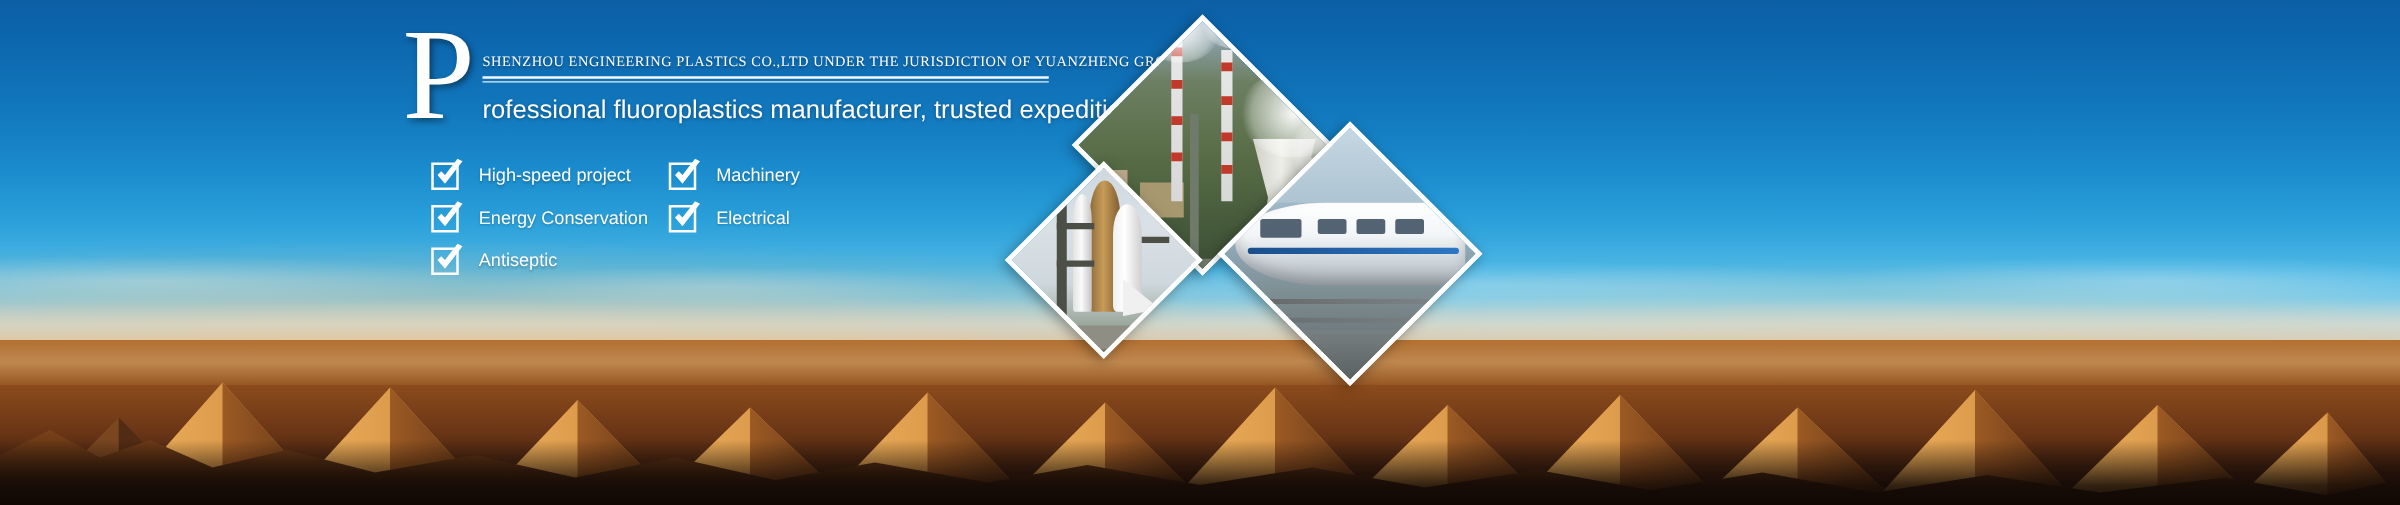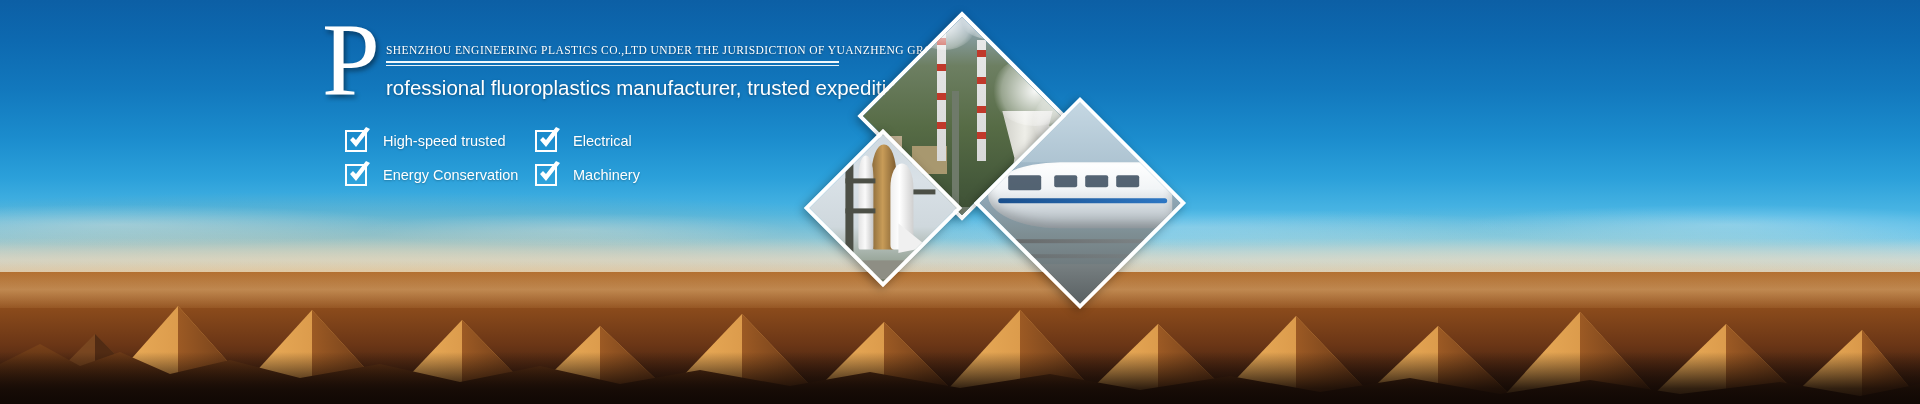--- a/index.html
+++ b/index.html
@@ -320,53 +320,61 @@
 
   <div class="checklist">
 
     <div class="col col-left">
       <div class="check-row">
         <span class="cbox">
           <svg viewBox="0 0 30 30">
             <path d="M6 16 L12 23 L26 5 L22 3 L12 16 L9 13 Z" fill="#ffffff"></path>
           </svg>
         </span>
-        <span class="check-label">High-speed trusted</span>
+        <span class="check-label">High-speed project</span>
       </div>
 
       <div class="check-row">
         <span class="cbox">
           <svg viewBox="0 0 30 30">
             <path d="M6 16 L12 23 L26 5 L22 3 L12 16 L9 13 Z" fill="#ffffff"></path>
           </svg>
         </span>
         <span class="check-label">Energy Conservation</span>
       </div>
 
 
+      <div class="check-row">
+        <span class="cbox">
+          <svg viewBox="0 0 30 30">
+            <path d="M6 16 L12 23 L26 5 L22 3 L12 16 L9 13 Z" fill="#ffffff"></path>
+          </svg>
+        </span>
+        <span class="check-label">Antiseptic</span>
+      </div>
     </div>
 
     <div class="col col-right">
+
+      <div class="check-row">
+        <span class="cbox">
+          <svg viewBox="0 0 30 30">
+            <path d="M6 16 L12 23 L26 5 L22 3 L12 16 L9 13 Z" fill="#ffffff"></path>
+          </svg>
+        </span>
+        <span class="check-label">Machinery</span>
+      </div>
 
       <div class="check-row">
         <span class="cbox">
           <svg viewBox="0 0 30 30">
             <path d="M6 16 L12 23 L26 5 L22 3 L12 16 L9 13 Z" fill="#ffffff"></path>
           </svg>
         </span>
         <span class="check-label">Electrical</span>
-      </div>
-
-      <div class="check-row">
-        <span class="cbox">
-          <svg viewBox="0 0 30 30">
-            <path d="M6 16 L12 23 L26 5 L22 3 L12 16 L9 13 Z" fill="#ffffff"></path>
-          </svg>
-        </span>
-        <span class="check-label">Machinery</span>
       </div>
     </div>
 
   </div>
 
   <div class="diamonds">
 
     <div class="diamond d-power">
       <div class="inner scene-power">
         <div class="bldg" style="left:8%;top:58%;width:18%;height:14%;"></div>

